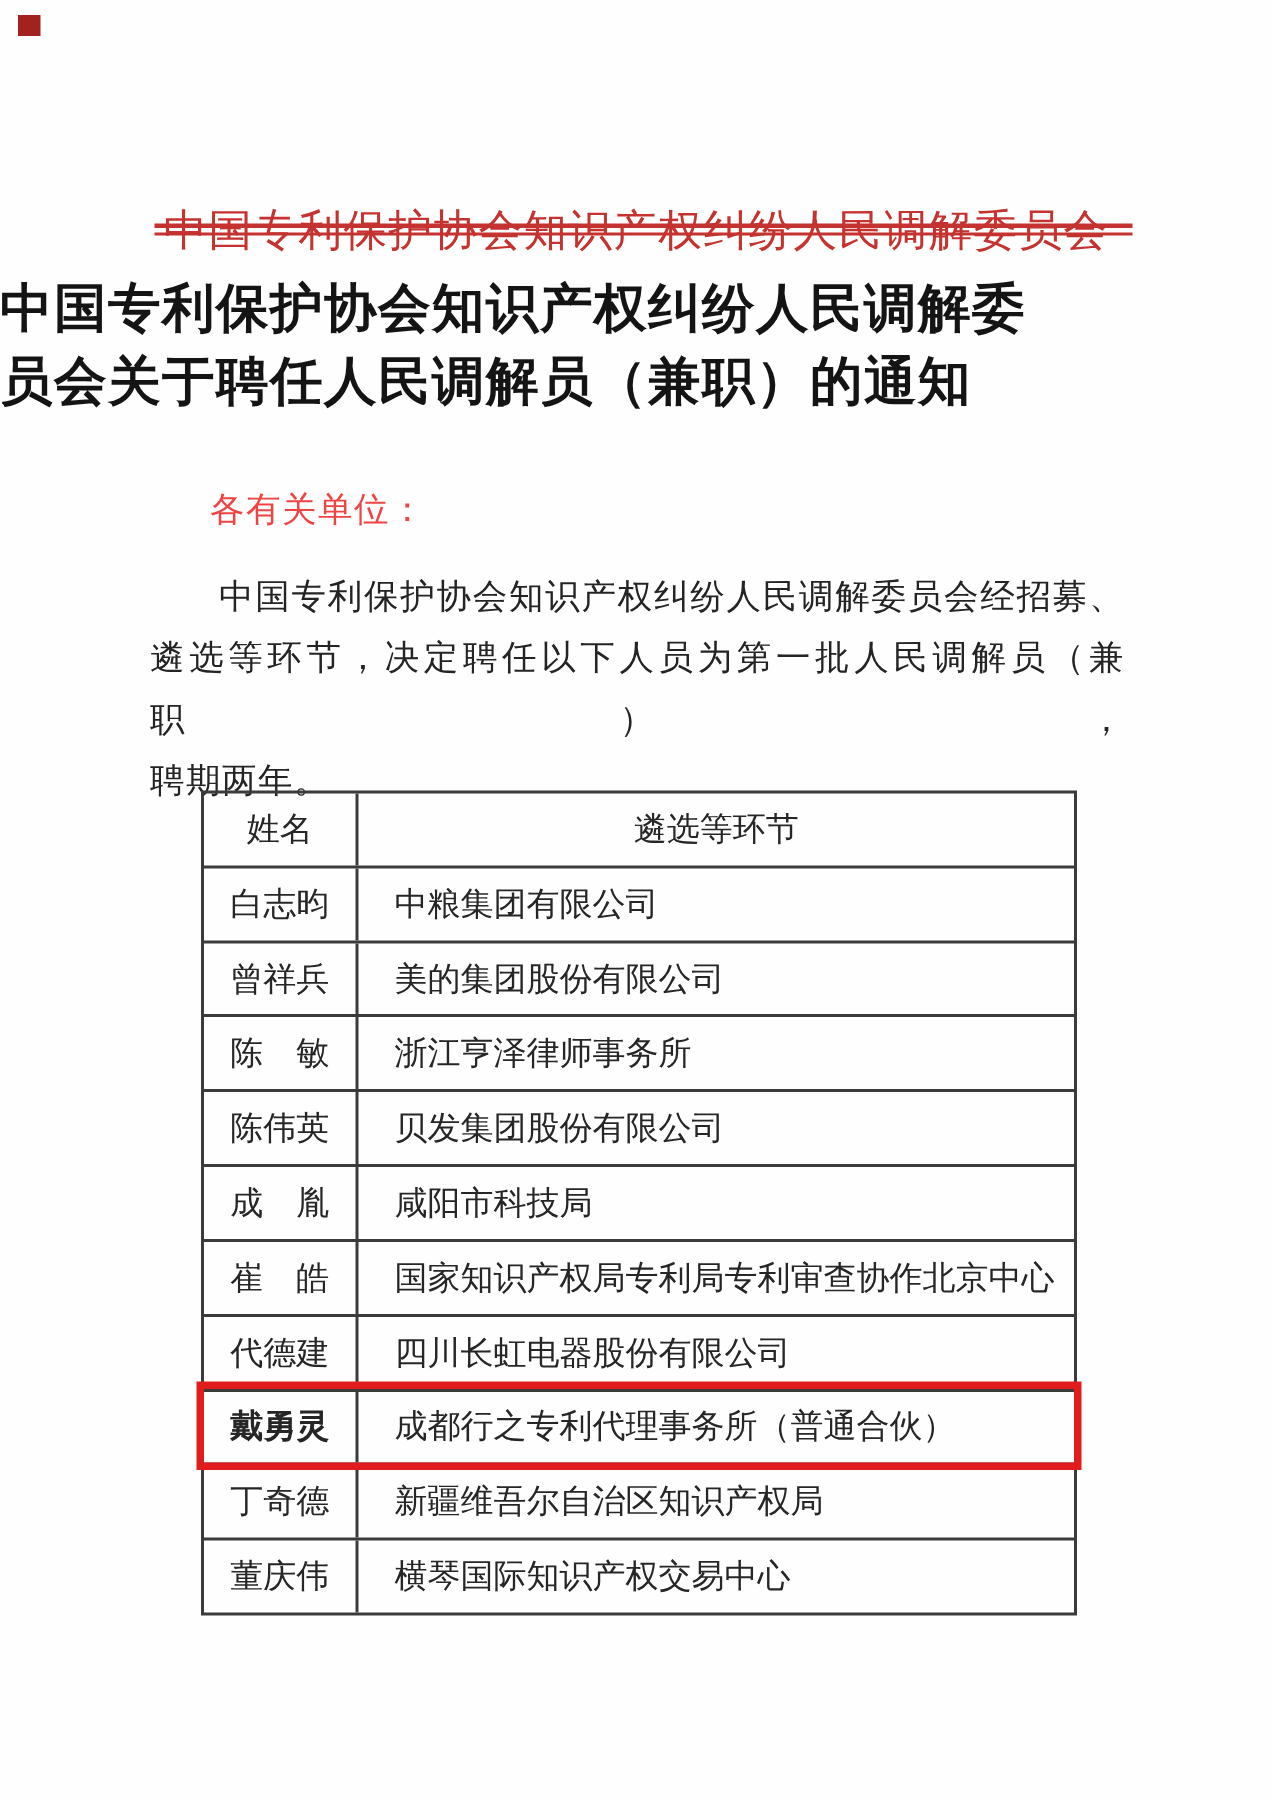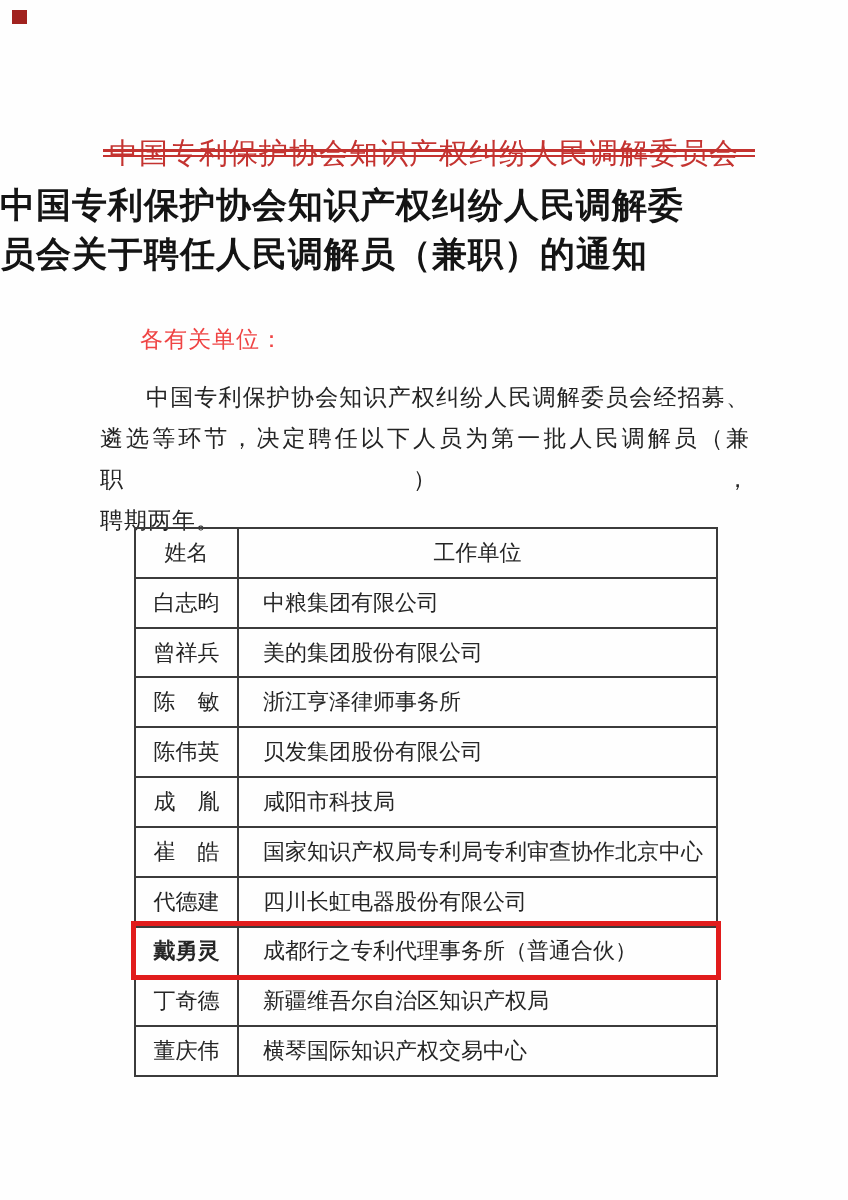--- a/index.html
+++ b/index.html
@@ -87,21 +87,21 @@
 
   <div class="body-text">
     <div class="body-line indent justify">中国专利保护协会知识产权纠纷人民调解委员会经招募、</div>
     <div class="body-line justify">遴选等环节，决定聘任以下人员为第一批人民调解员（兼职），</div>
     <div class="body-line">聘期两年。</div>
   </div>
 
   <div class="roster">
     <div class="t-row header">
       <div class="cell-name">姓名</div>
-      <div class="cell-unit">工作单位</div>
+      <div class="cell-unit">遴选等环节</div>
     </div>
 
   <div class="t-row">
         <div class="cell-name">白志昀</div>
         <div class="cell-unit">中粮集团有限公司</div>
       </div>
       <div class="t-row">
         <div class="cell-name">曾祥兵</div>
         <div class="cell-unit">美的集团股份有限公司</div>
       </div>

